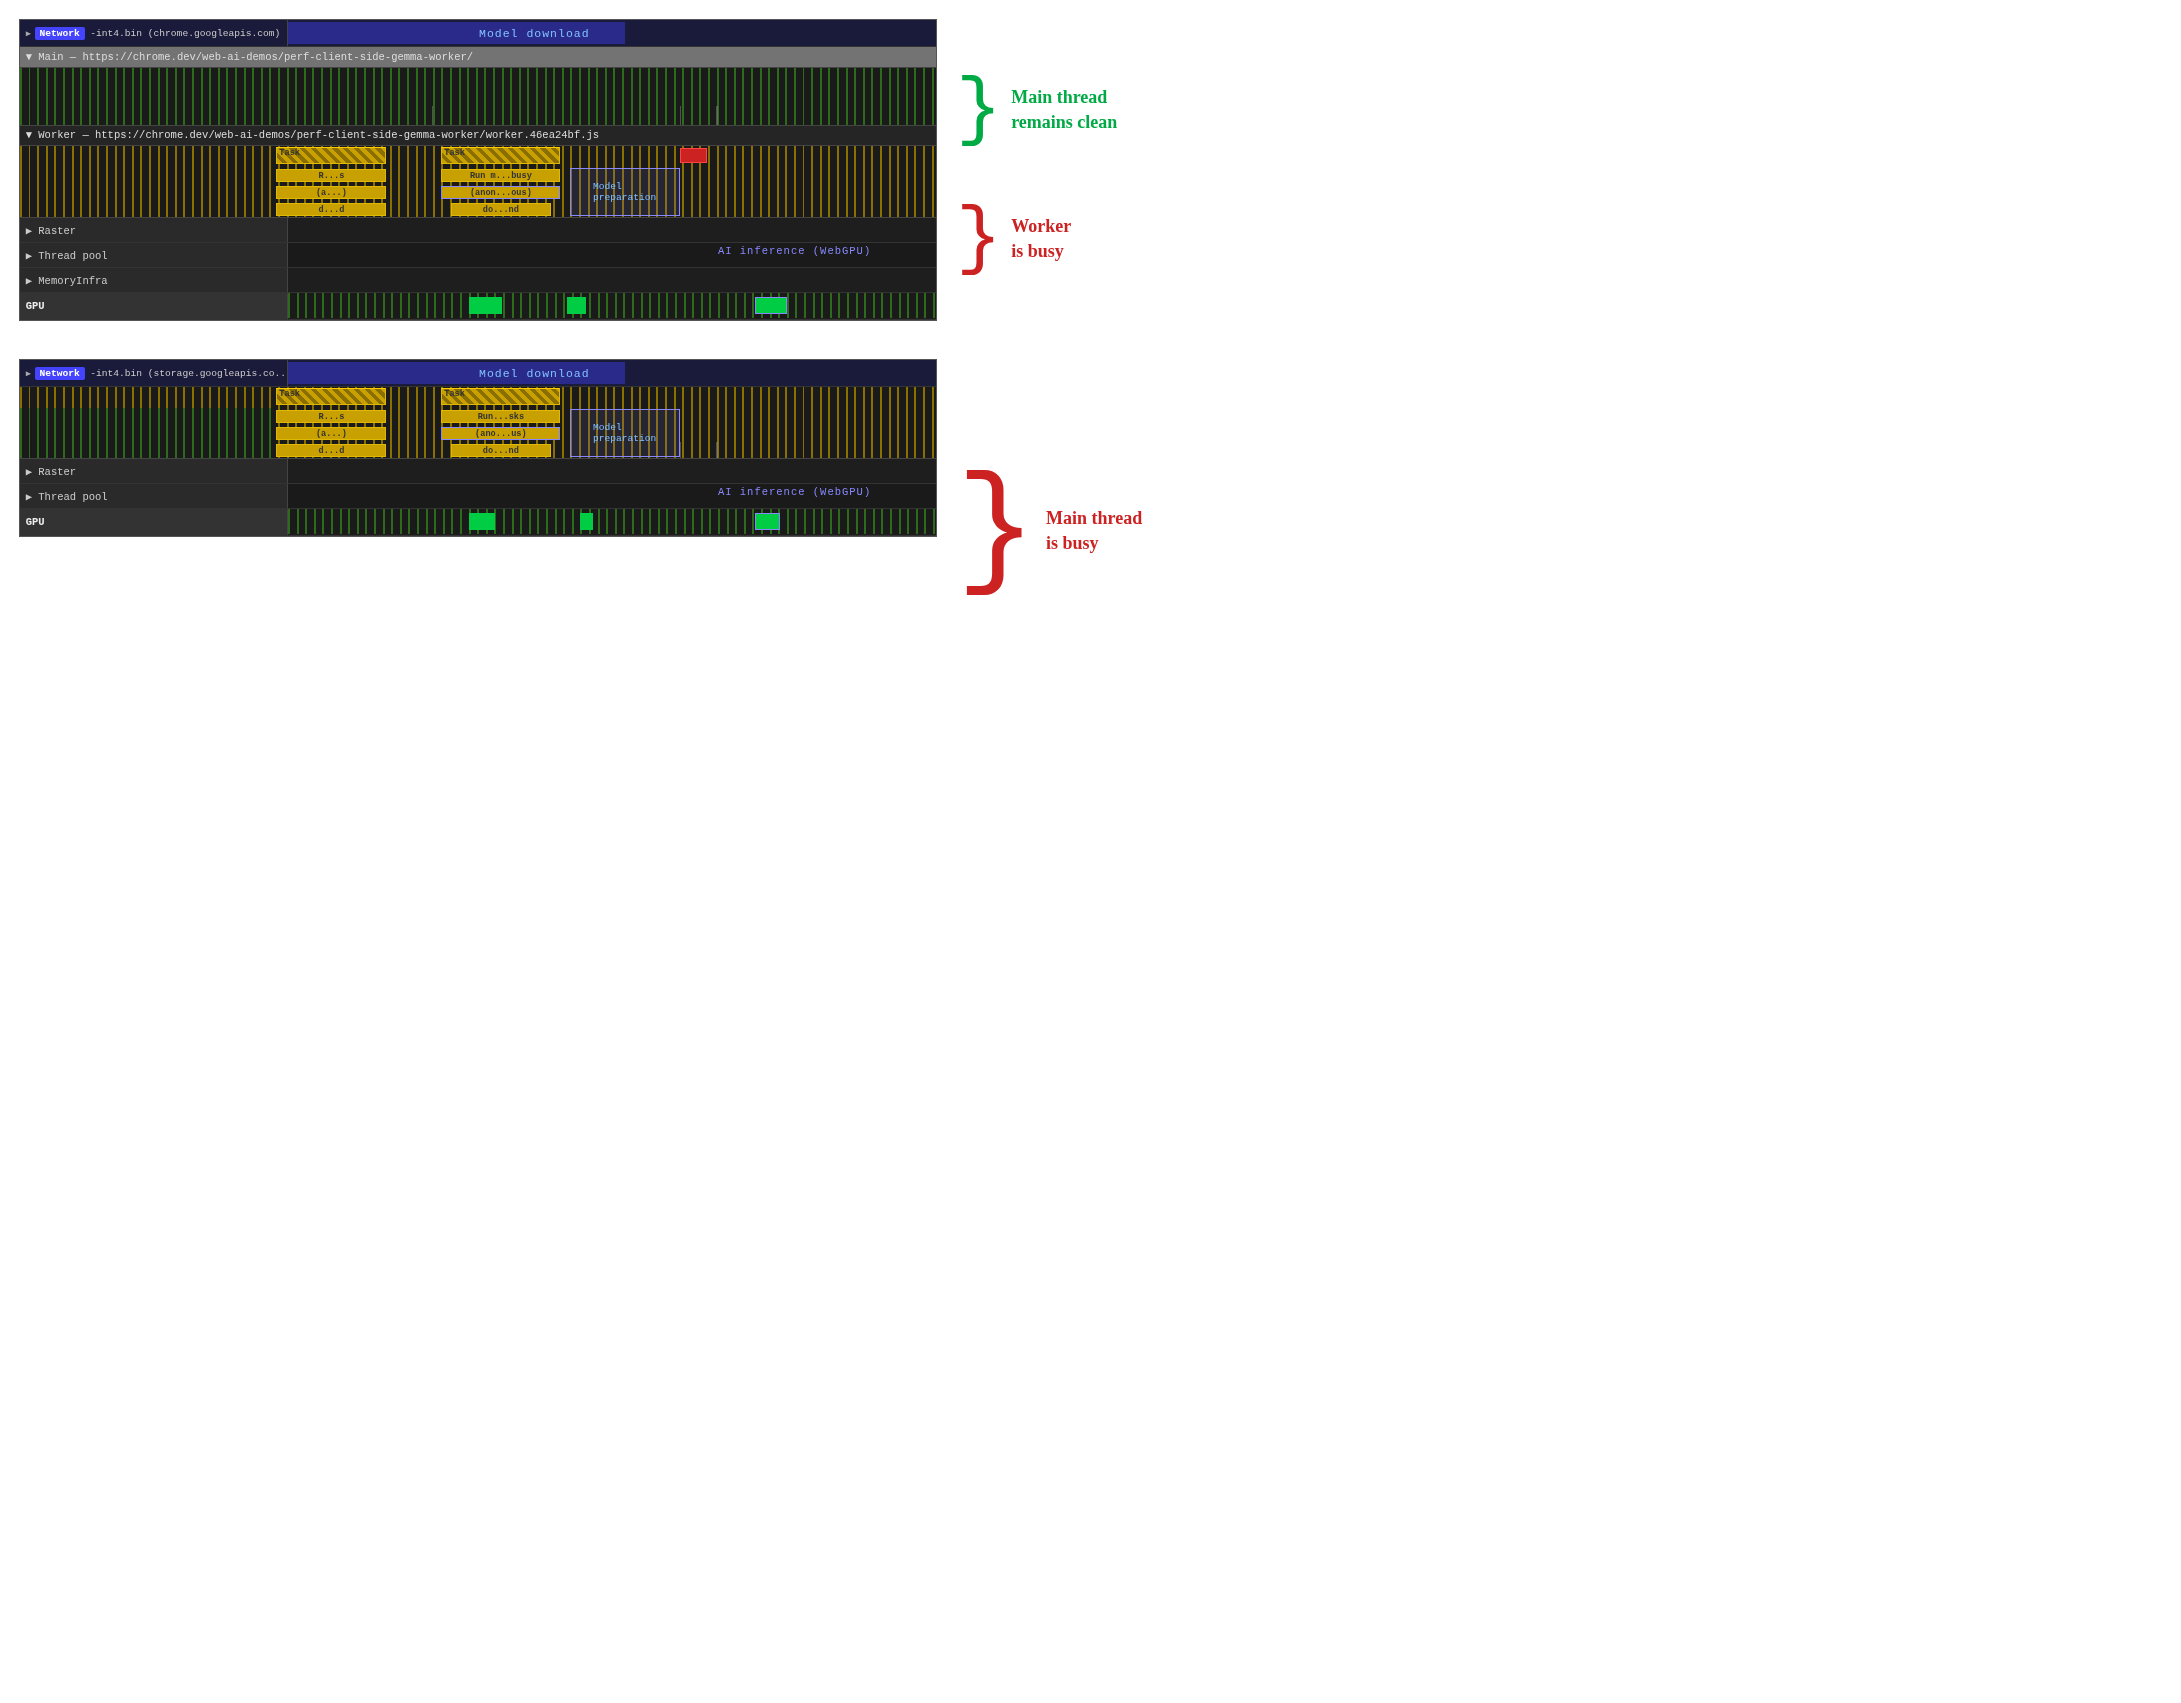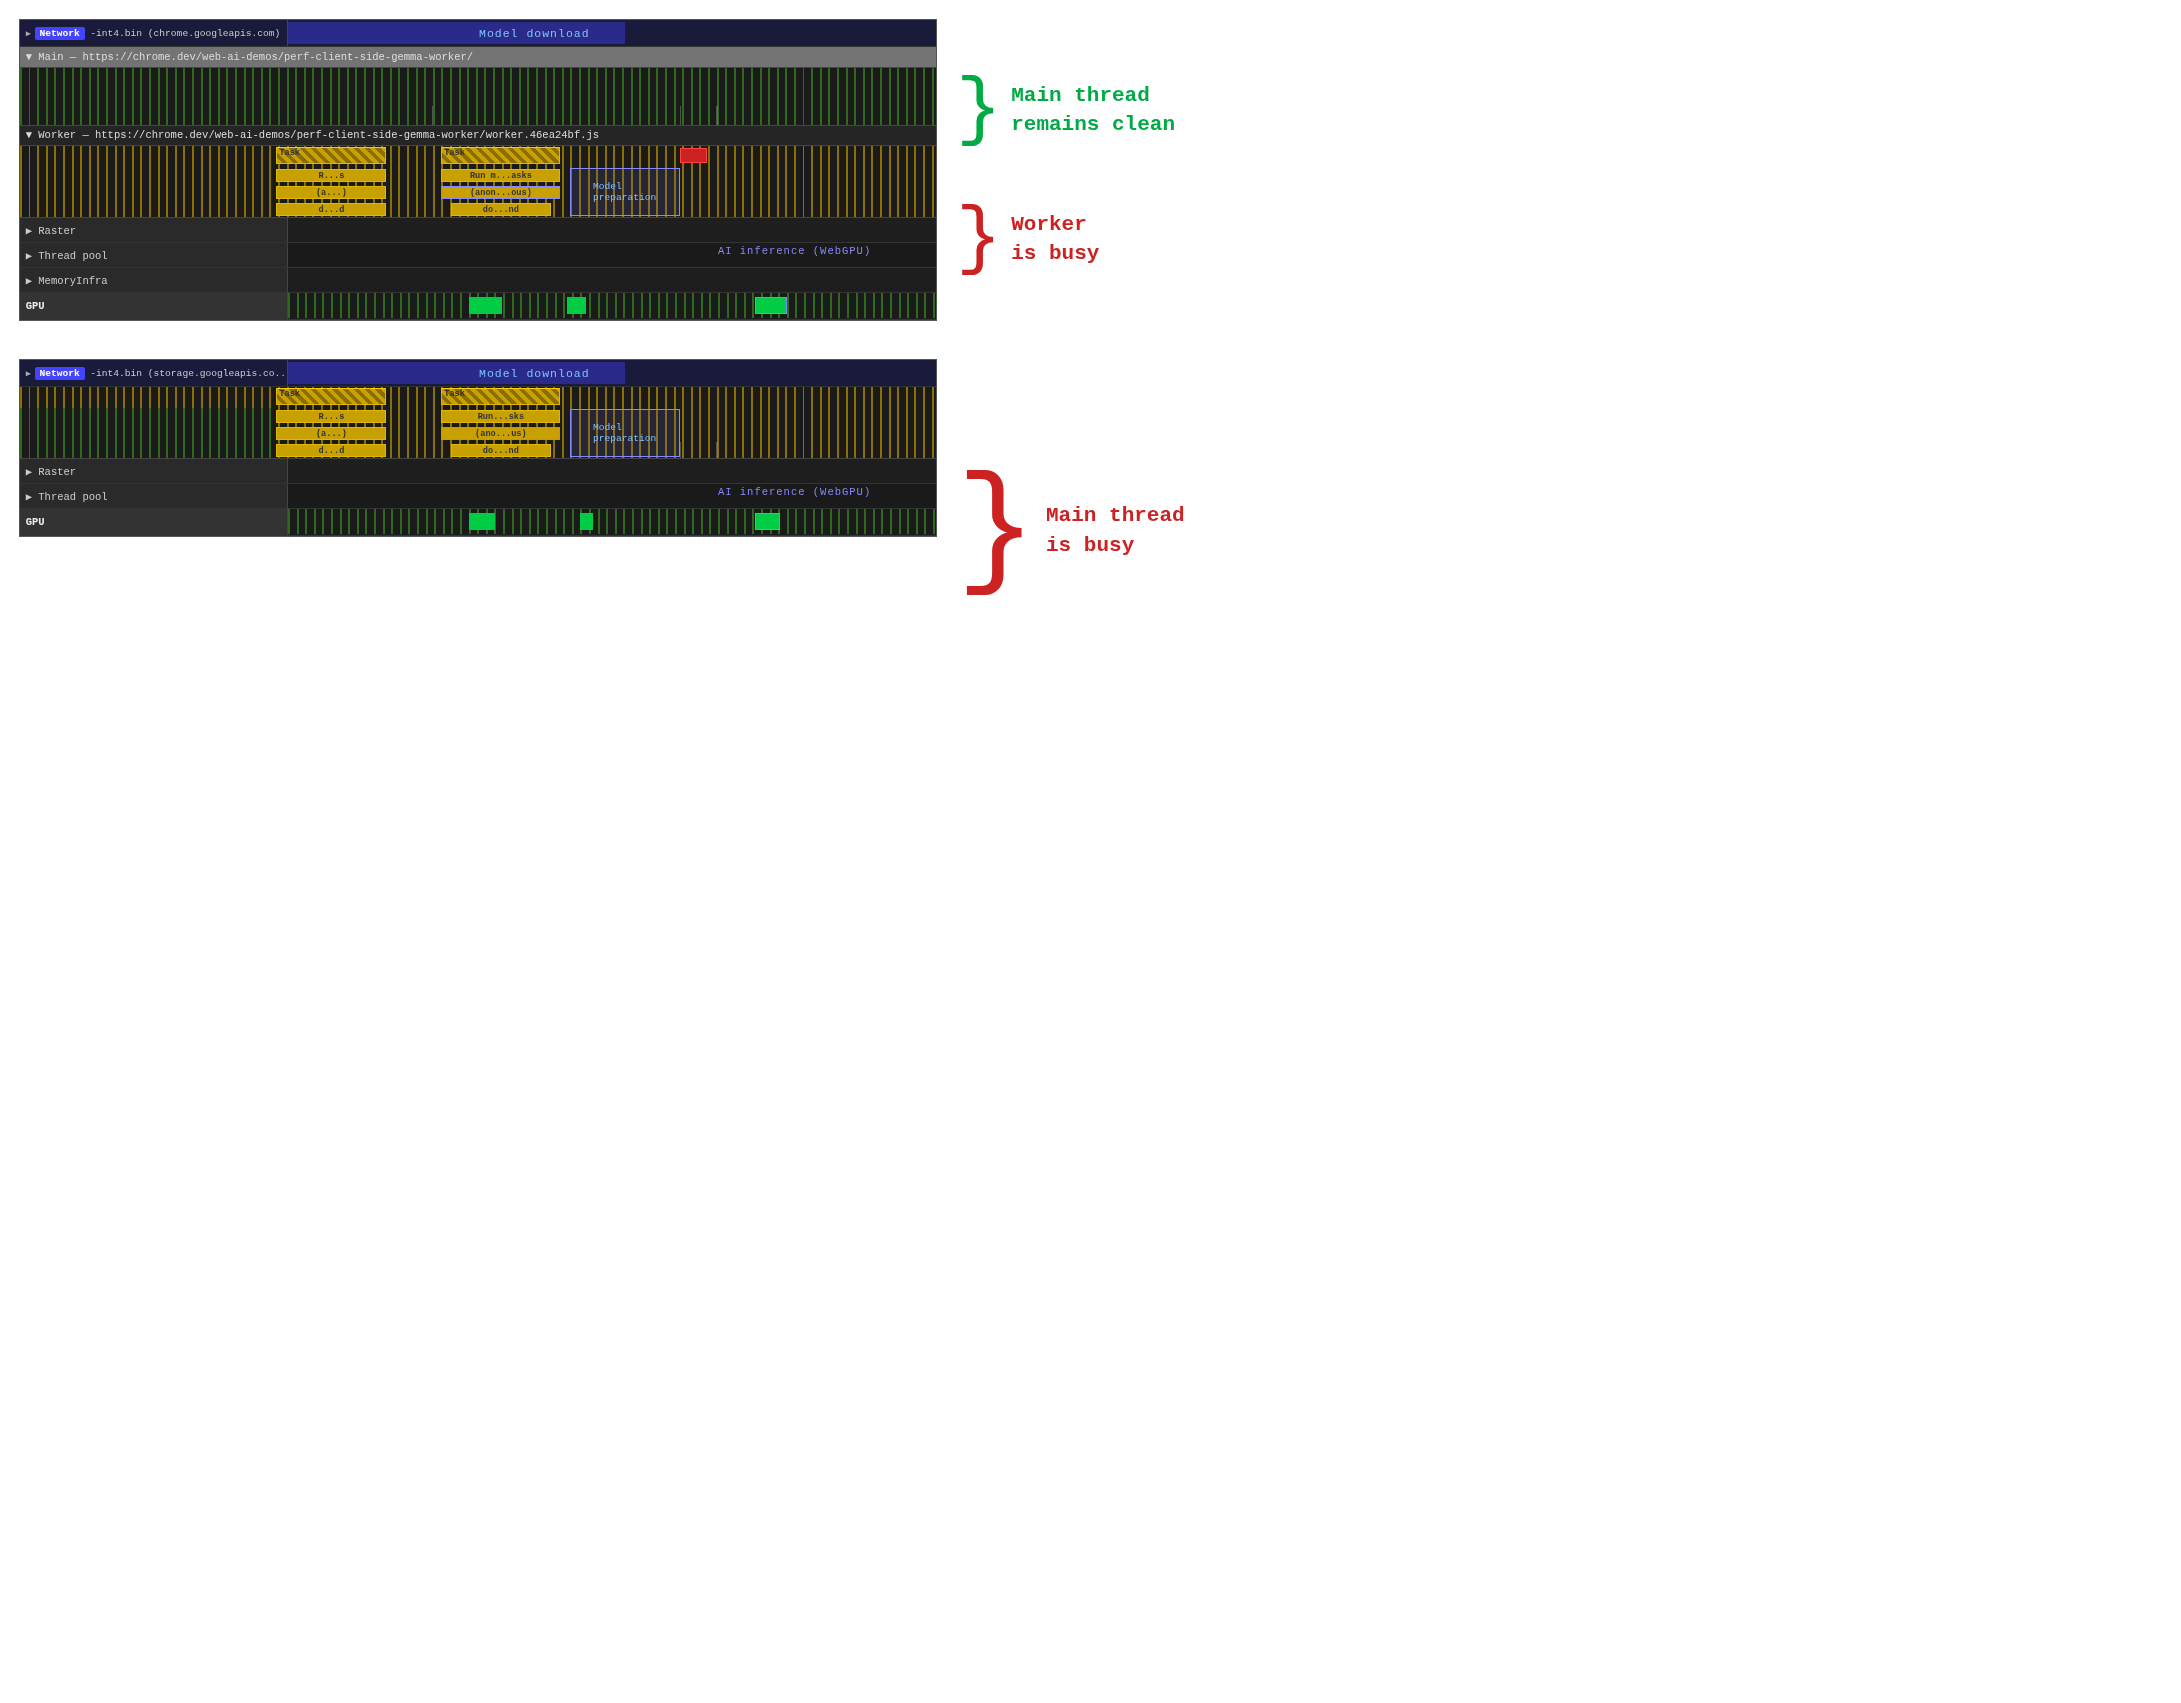--- a/index.html
+++ b/index.html
@@ -215,22 +215,22 @@
       gap: 9.6px;
     }
 
     .annotation-brace {
       font-size: 57px;
       line-height: 1;
       color: inherit;
     }
 
     .annotation-text {
-      font-family: Liberation Mono, monospace;
-      font-size: 21px;
+      font-family: Liberation Serif, serif;
+      font-size: 18px;
       font-weight: bold;
       line-height: 1.4;
       white-space: nowrap;
     }
 
     .annotation-green {
       color: #00aa44;
     }
 
     .annotation-red {
@@ -330,21 +330,21 @@
       <div class="task-bar" style="left:46%;width:13%;top:1px;height:17px;">
         <span class="task-label">Task</span>
       </div>
 
       <div style="position:absolute;left:72%;top:1.9px;width:3%;height:15.3px;background:#cc2222;border:1px solid #ff4444;"></div>
     </div>
 
     <div style="height:17px;position:relative;background:#1a1a1a;">
       <div class="yellow-thin-timeline"></div>
       <div class="subtask-item subtask-yellow" style="left:28%;width:12%;">R...s</div>
-      <div class="subtask-item subtask-yellow" style="left:46%;width:13%;">Run m...asks</div>
+      <div class="subtask-item subtask-yellow" style="left:46%;width:13%;">Run m...busy</div>
 
       <div class="model-prep-box" style="left:60%;width:12%;top:1px;height:48px;z-index:10;">
         <span style="white-space:pre-line;font-size:9.6px;color:#80c0ff;">Model
 preparation</span>
       </div>
     </div>
 
     <div style="height:17px;position:relative;background:#1a1a1a;">
       <div class="yellow-thin-timeline"></div>
       <div class="subtask-item subtask-yellow" style="left:28%;width:12%;">(a...)</div>

